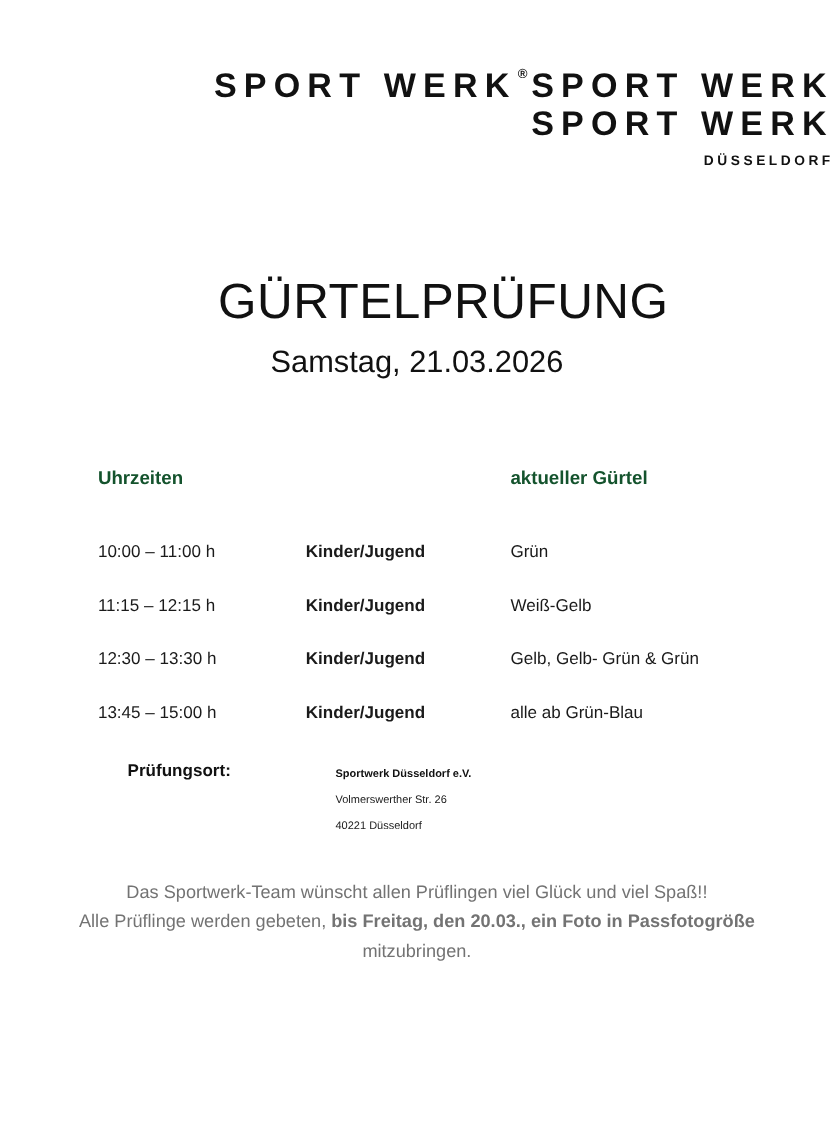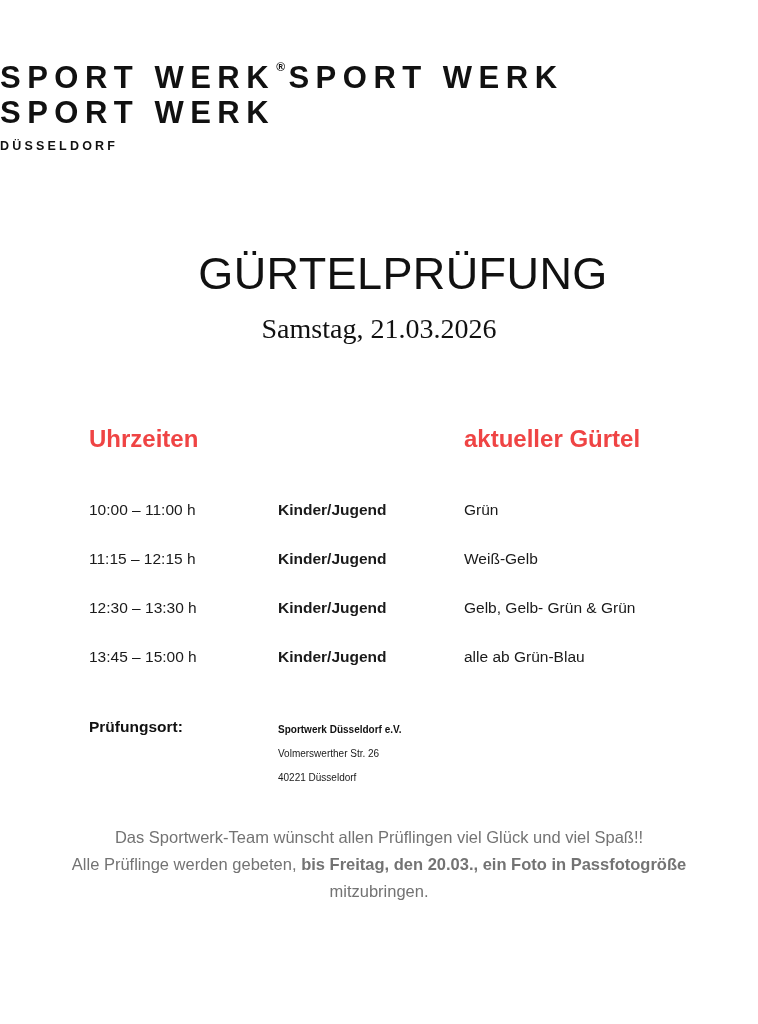--- a/index.html
+++ b/index.html
@@ -19,21 +19,21 @@
   .page {
     width: 758px;
     height: 1024px;
     box-sizing: border-box;
     position: relative;
   }
 
   
   .logo-block {
     padding-top: 58px;
-    text-align: left;
+    text-align: right;
   }
   .logo-line {
     font-family: "Liberation Sans", sans-serif;
     font-weight: 700;
     font-size: 31px;
     letter-spacing: 6.5px;
     line-height: 30px;
     color: #111111;
     white-space: nowrap;
     position: relative;
@@ -67,52 +67,51 @@
     color: #111111;
     line-height: 1.1;
     padding-left: 48px;
   }
   .subheadline {
     margin-top: 14px;
     text-align: center;
     font-size: 28px;
     font-weight: 400;
     color: #111111;
-    font-family: Liberation Serif, serif;
   }
 
   
   .schedule {
     margin-top: 80px;
     padding-left: 89px;
     padding-right: 60px;
   }
   .sched-head {
     display: flex;
     font-weight: 700;
-    font-size: 24px;
-    color: #ef4444;
+    font-size: 17px;
+    color: #14532d;
     margin-bottom: 46px;
   }
   .col-time { width: 189px; flex: 0 0 189px; }
   .col-group { width: 186px; flex: 0 0 186px; font-weight: bold; }
   .col-belt { flex: 1 1 auto; }
 
   .sched-row {
     display: flex;
     font-size: 15.5px;
     line-height: 22px;
     color: #1a1a1a;
     margin-bottom: 27px;
   }
 
   
   .venue {
-    margin-top: 50px;
-    padding-left: 89px;
+    margin-top: 32px;
+    padding-left: 116px;
     display: flex;
   }
   .venue-label {
     width: 189px;
     flex: 0 0 189px;
     font-weight: 700;
     font-size: 15.5px;
     color: #111111;
   }
   .venue-lines { font-size: 10px; line-height: 24px; }

